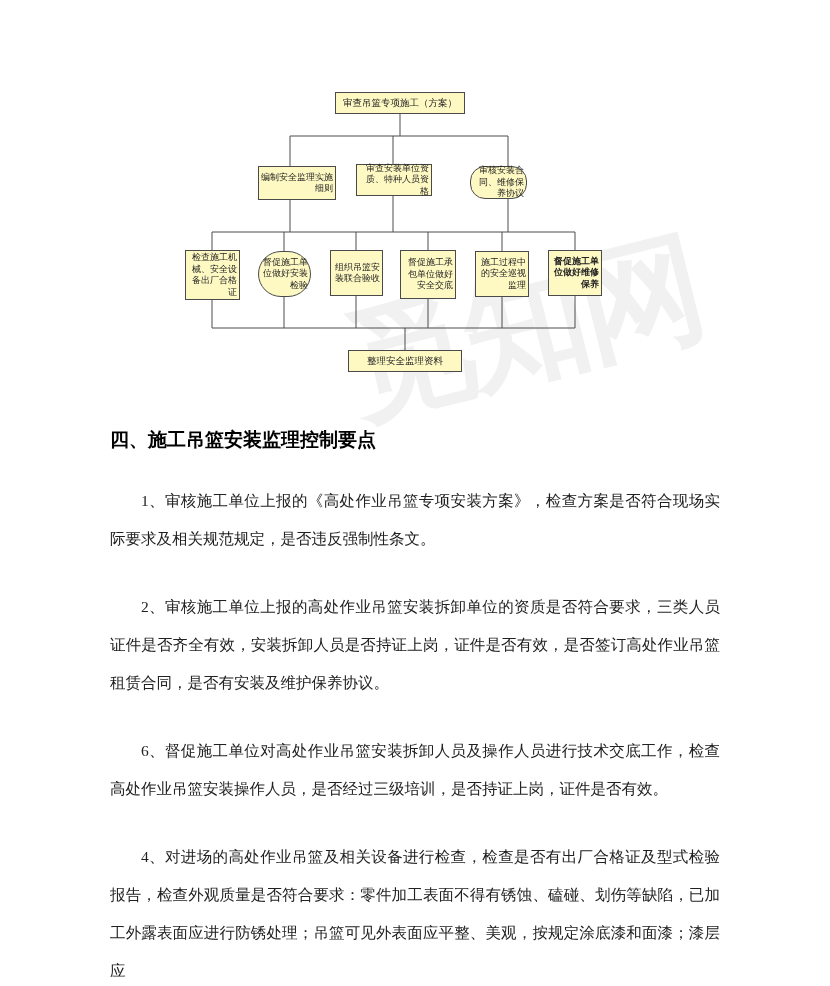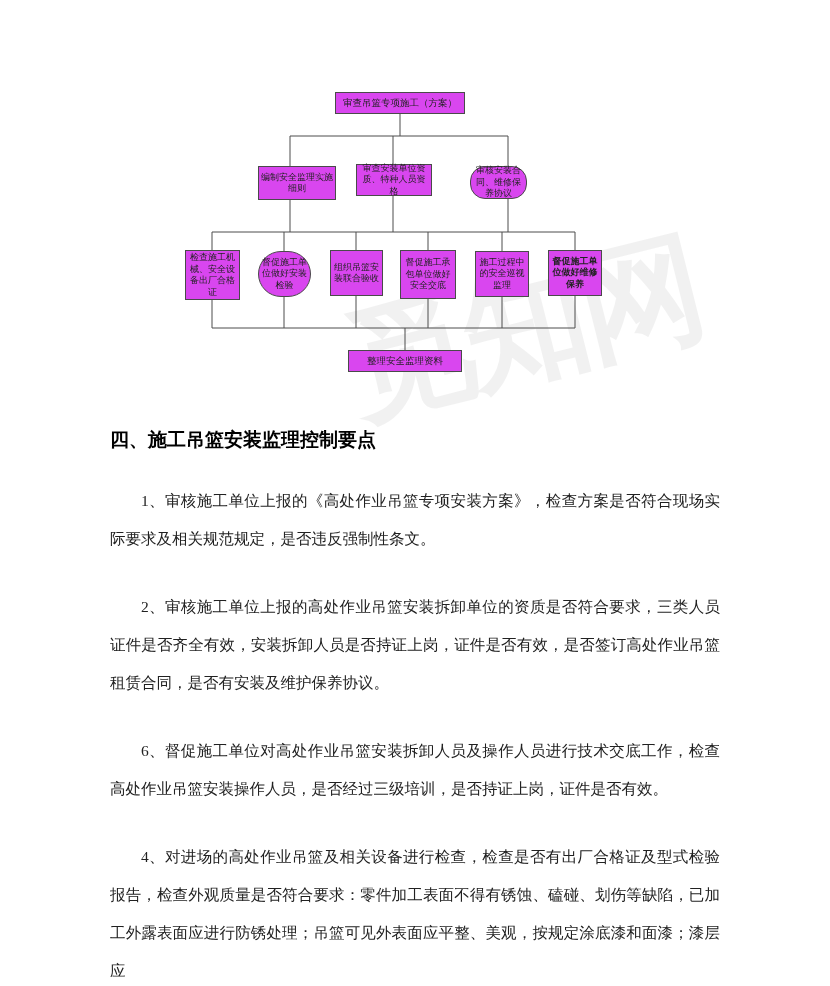--- a/index.html
+++ b/index.html
@@ -41,26 +41,26 @@
     position:absolute;
     left:0;top:0;
     z-index:1;
   }
   .connectors line{stroke:#4d4d4d;stroke-width:1;}
   .fbox{
     position:absolute;
     z-index:2;
     box-sizing:border-box;
     border:1px solid #4a4a4a;
-    background:#d946ef;
+    background:#fef9c3;
     color:#222;
     display:flex;
     align-items:center;
     justify-content:center;
-    text-align:center;
+    text-align:right;
     font-size:9px;
     line-height:11.5px;
     padding:8px 2px;
     font-family:"Liberation Sans","DejaVu Sans",sans-serif;
   }
   .n-top{left:185px;top:4px;width:130px;height:22px;font-size:9.5px;}
   .n-r2a{left:108px;top:78px;width:78px;height:34px;}
   .n-r2b{left:206px;top:76px;width:76px;height:32px;}
   .n-r2c{left:320px;top:78px;width:57px;height:33px;border-radius:15px;}
   .n-r3a{left:35px;top:162px;width:55px;height:50px;}

